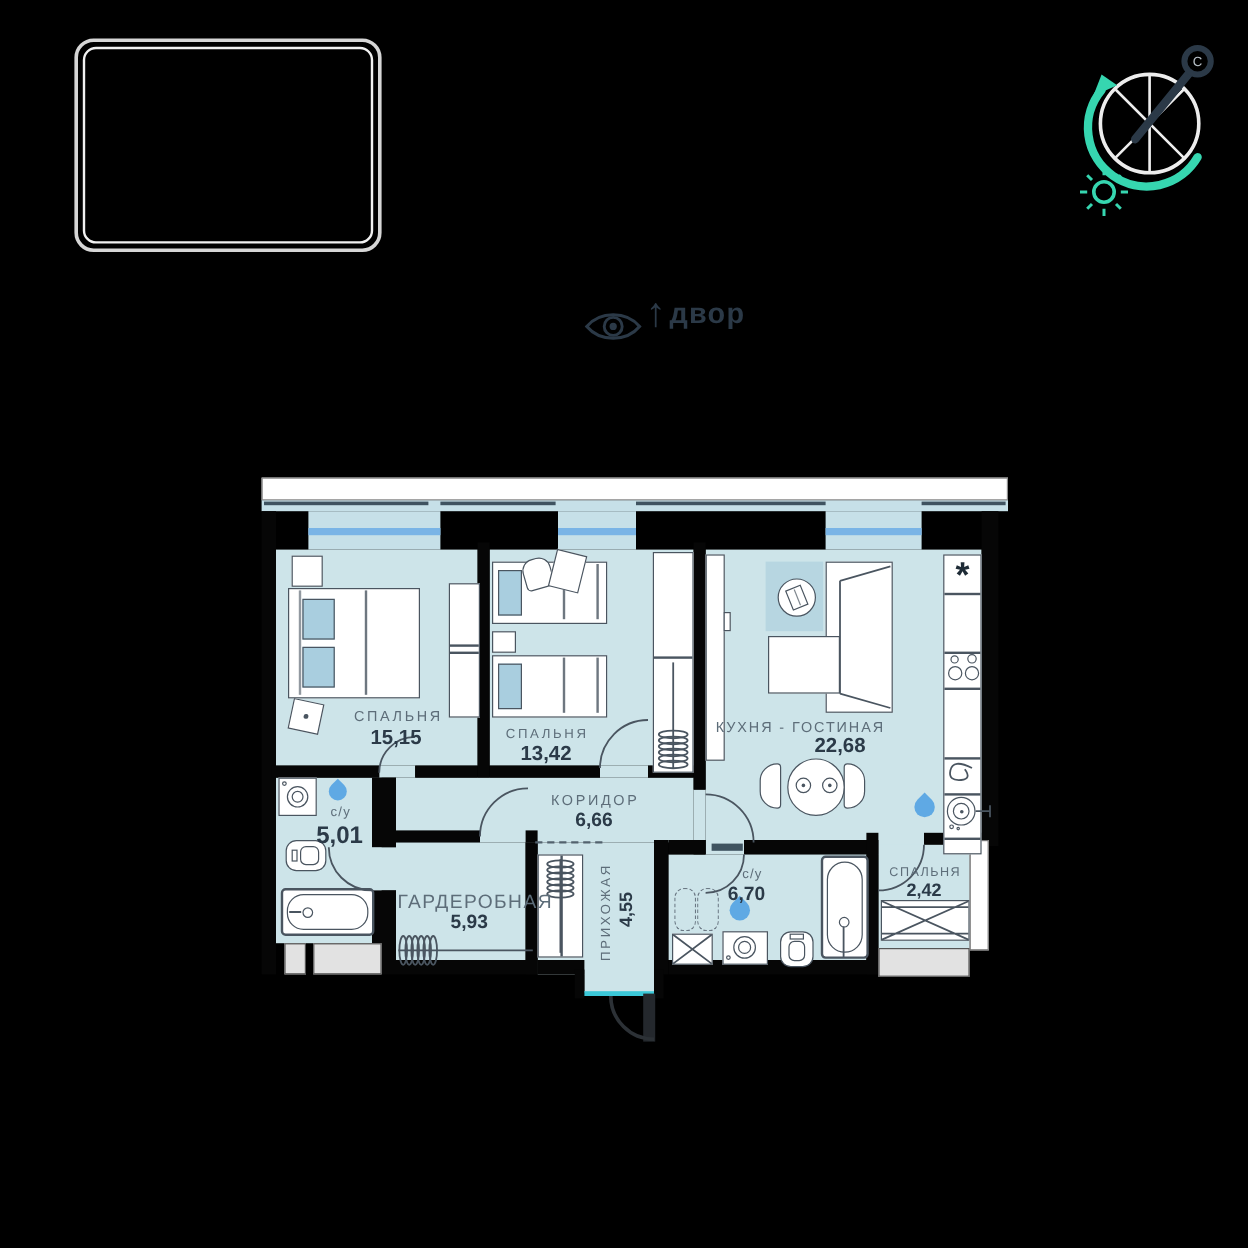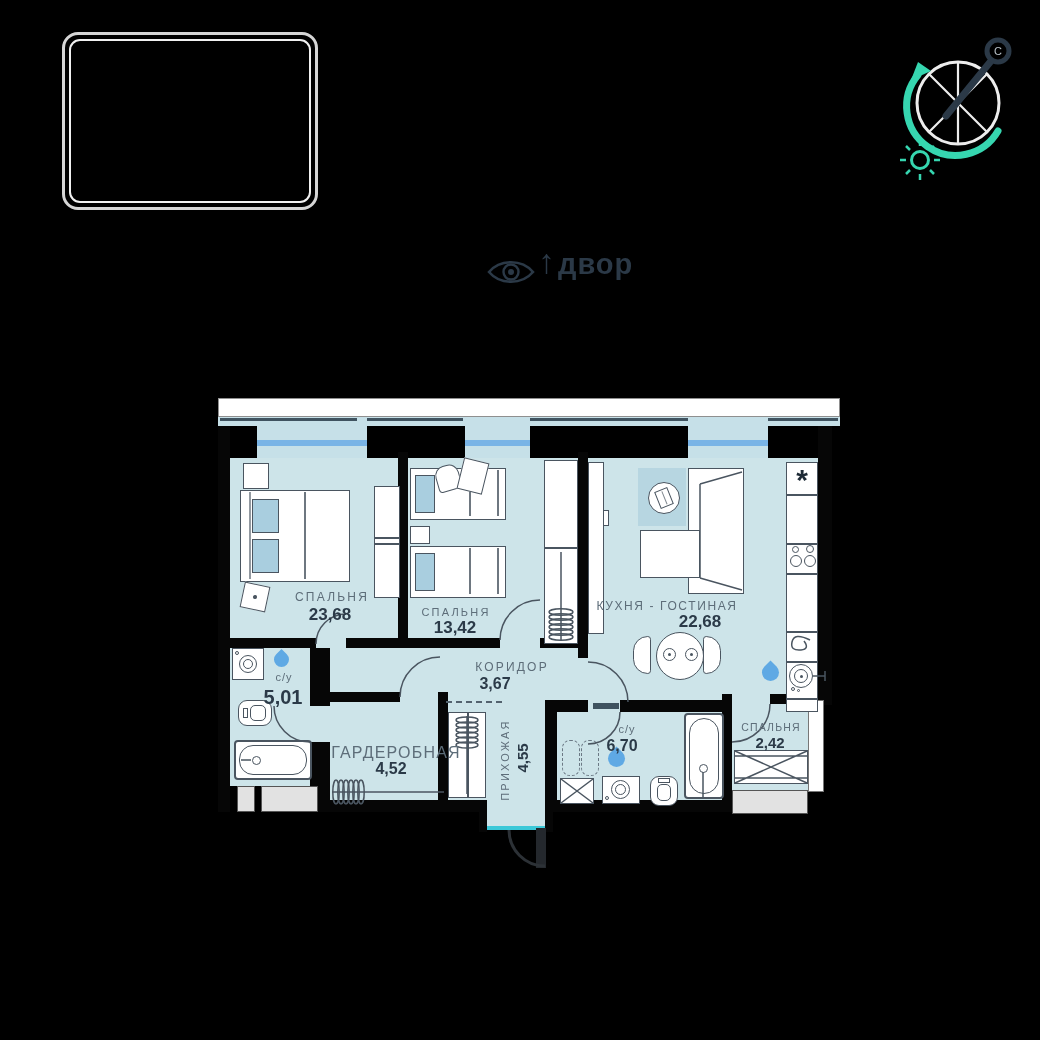--- a/index.html
+++ b/index.html
@@ -32,21 +32,21 @@
 
   <div class="abs" style="left:480px;top:246px;width:200px;height:50px;">
     <span class="abs" style="left:6px;top:11px;">
       <svg width="50" height="30" viewBox="0 0 50 30">
         <path d="M3 15 C 14 2 36 2 47 15 C 36 28 14 28 3 15 Z" style="fill:none;stroke:var(--dark);stroke-width:2.6"></path>
         <circle cx="25" cy="15" r="7.5" style="fill:none;stroke:var(--dark);stroke-width:2.4"></circle>
         <circle cx="25" cy="15" r="3" style="fill:var(--dark)"></circle>
       </svg>
     </span>
     <span class="abs" style="left:58px;top:-4px;font-size:34px;font-weight:700;color:var(--dark);">↑</span>
-    <span class="abs" style="left:78px;top:2px;font-size:29px;font-weight:700;color:var(--dark);letter-spacing:1px;">двор</span>
+    <span class="abs" style="left:78px;top:2px;font-size:24px;font-weight:700;color:var(--dark);letter-spacing:1px;">двор</span>
   </div>
 
   <div class="abs" style="left:898px;top:18px;width:140px;height:175px;">
     <svg width="140" height="175" viewBox="0 0 140 175">
       <circle cx="60" cy="85" r="41" style="fill:none;stroke:#ededed;stroke-width:3"></circle>
       <path d="M31 56 L89 114 M31 114 L89 56 M60 44 L60 126" style="stroke:#ededed;stroke-width:2.2;fill:none"></path>
       <path d="M20 57 A 49 49 0 1 0 100 113" style="fill:none;stroke:var(--teal);stroke-width:7;stroke-linecap:round"></path>
       <polygon points="20,44 33,53 13,62" style="fill:var(--teal)"></polygon>
       <g>
         <circle cx="22" cy="142" r="8.5" style="fill:none;stroke:var(--teal);stroke-width:3"></circle>
@@ -269,31 +269,31 @@
           <ellipse cx="341" cy="792" rx="3.2" ry="12"></ellipse>
         <ellipse cx="346" cy="792" rx="3.2" ry="12"></ellipse>
           <ellipse cx="351" cy="792" rx="3.2" ry="12"></ellipse>
         <ellipse cx="356" cy="792" rx="3.2" ry="12"></ellipse>
           <ellipse cx="361" cy="792" rx="3.2" ry="12"></ellipse>
       </g>
       <path d="M 509 830 A 36 36 0 0 0 545 866" style="stroke:#2c3136;stroke-width:3;fill:none;"></path>
     </svg>
 
     <div class="rname" style="left:332px;top:597px;">СПАЛЬНЯ</div>
-    <div class="rarea" style="left:330px;top:615px;">23,68</div>
+    <div class="rarea" style="left:330px;top:615px;">15,15</div>
     <div class="rname" style="left:456px;top:612px;font-size:11px;">СПАЛЬНЯ</div>
     <div class="rarea" style="left:455px;top:628px;">13,42</div>
     <div class="rname" style="left:667px;top:606px;letter-spacing:1.6px;">КУХНЯ - ГОСТИНАЯ</div>
     <div class="rarea" style="left:700px;top:622px;">22,68</div>
-    <div class="rname" style="left:496px;top:667px;margin-left:16px;">КОРИДОР</div>
-    <div class="rarea" style="left:495px;top:684px;font-size:16px;">3,67</div>
+    <div class="rname" style="left:496px;top:667px;">КОРИДОР</div>
+    <div class="rarea" style="left:495px;top:684px;font-size:16px;">6,66</div>
     <div class="rname" style="left:284px;top:677px;font-size:11px;letter-spacing:1px;">с/у</div>
     <div class="rarea" style="left:283px;top:697px;font-size:20px;">5,01</div>
     <div class="rname" style="left:396px;top:753px;font-size:16px;letter-spacing:1.2px;">ГАРДЕРОБНАЯ</div>
-    <div class="rarea" style="left:391px;top:769px;font-size:16px;">4,52</div>
+    <div class="rarea" style="left:391px;top:769px;font-size:16px;">5,93</div>
     <div class="rname vert" style="left:505px;top:760px;font-size:11px;">ПРИХОЖАЯ</div>
     <div class="rarea vert" style="left:522px;top:758px;font-size:15px;">4,55</div>
     <div class="rname" style="left:627px;top:729px;font-size:11px;letter-spacing:1px;">с/у</div>
     <div class="rarea" style="left:622px;top:746px;font-size:16px;">6,70</div>
     <div class="rname" style="left:771px;top:727px;font-size:10.5px;letter-spacing:1.2px;">СПАЛЬНЯ</div>
     <div class="rarea" style="left:770px;top:742px;font-size:15px;">2,42</div>
   </div>
 </div>
 
 </body></html>

